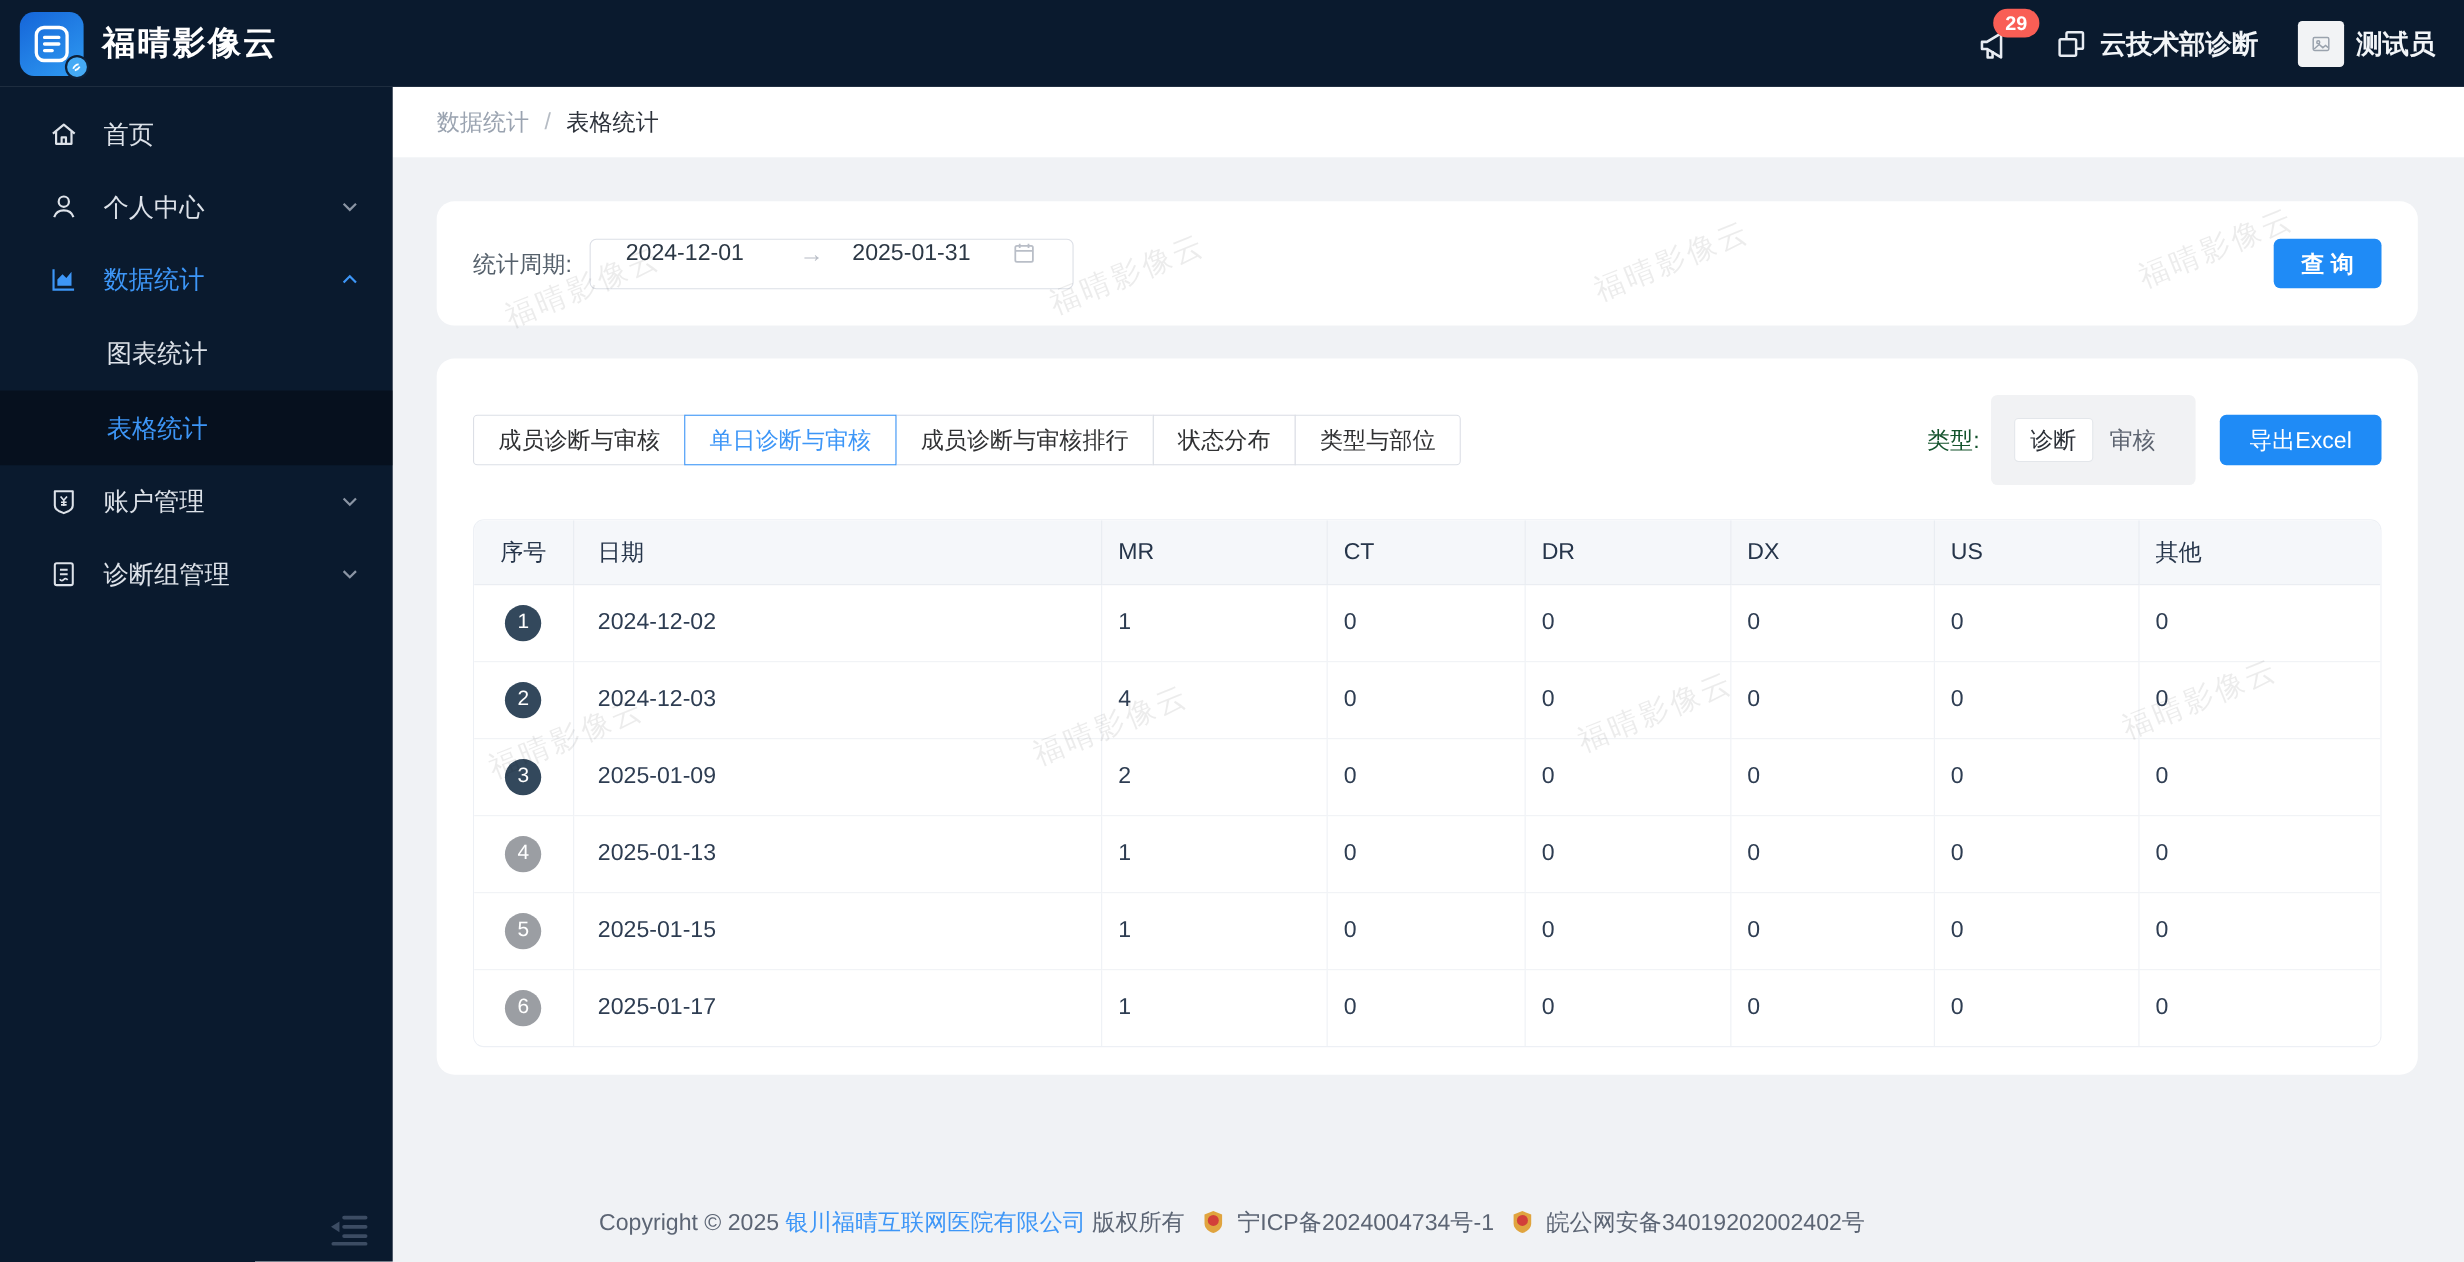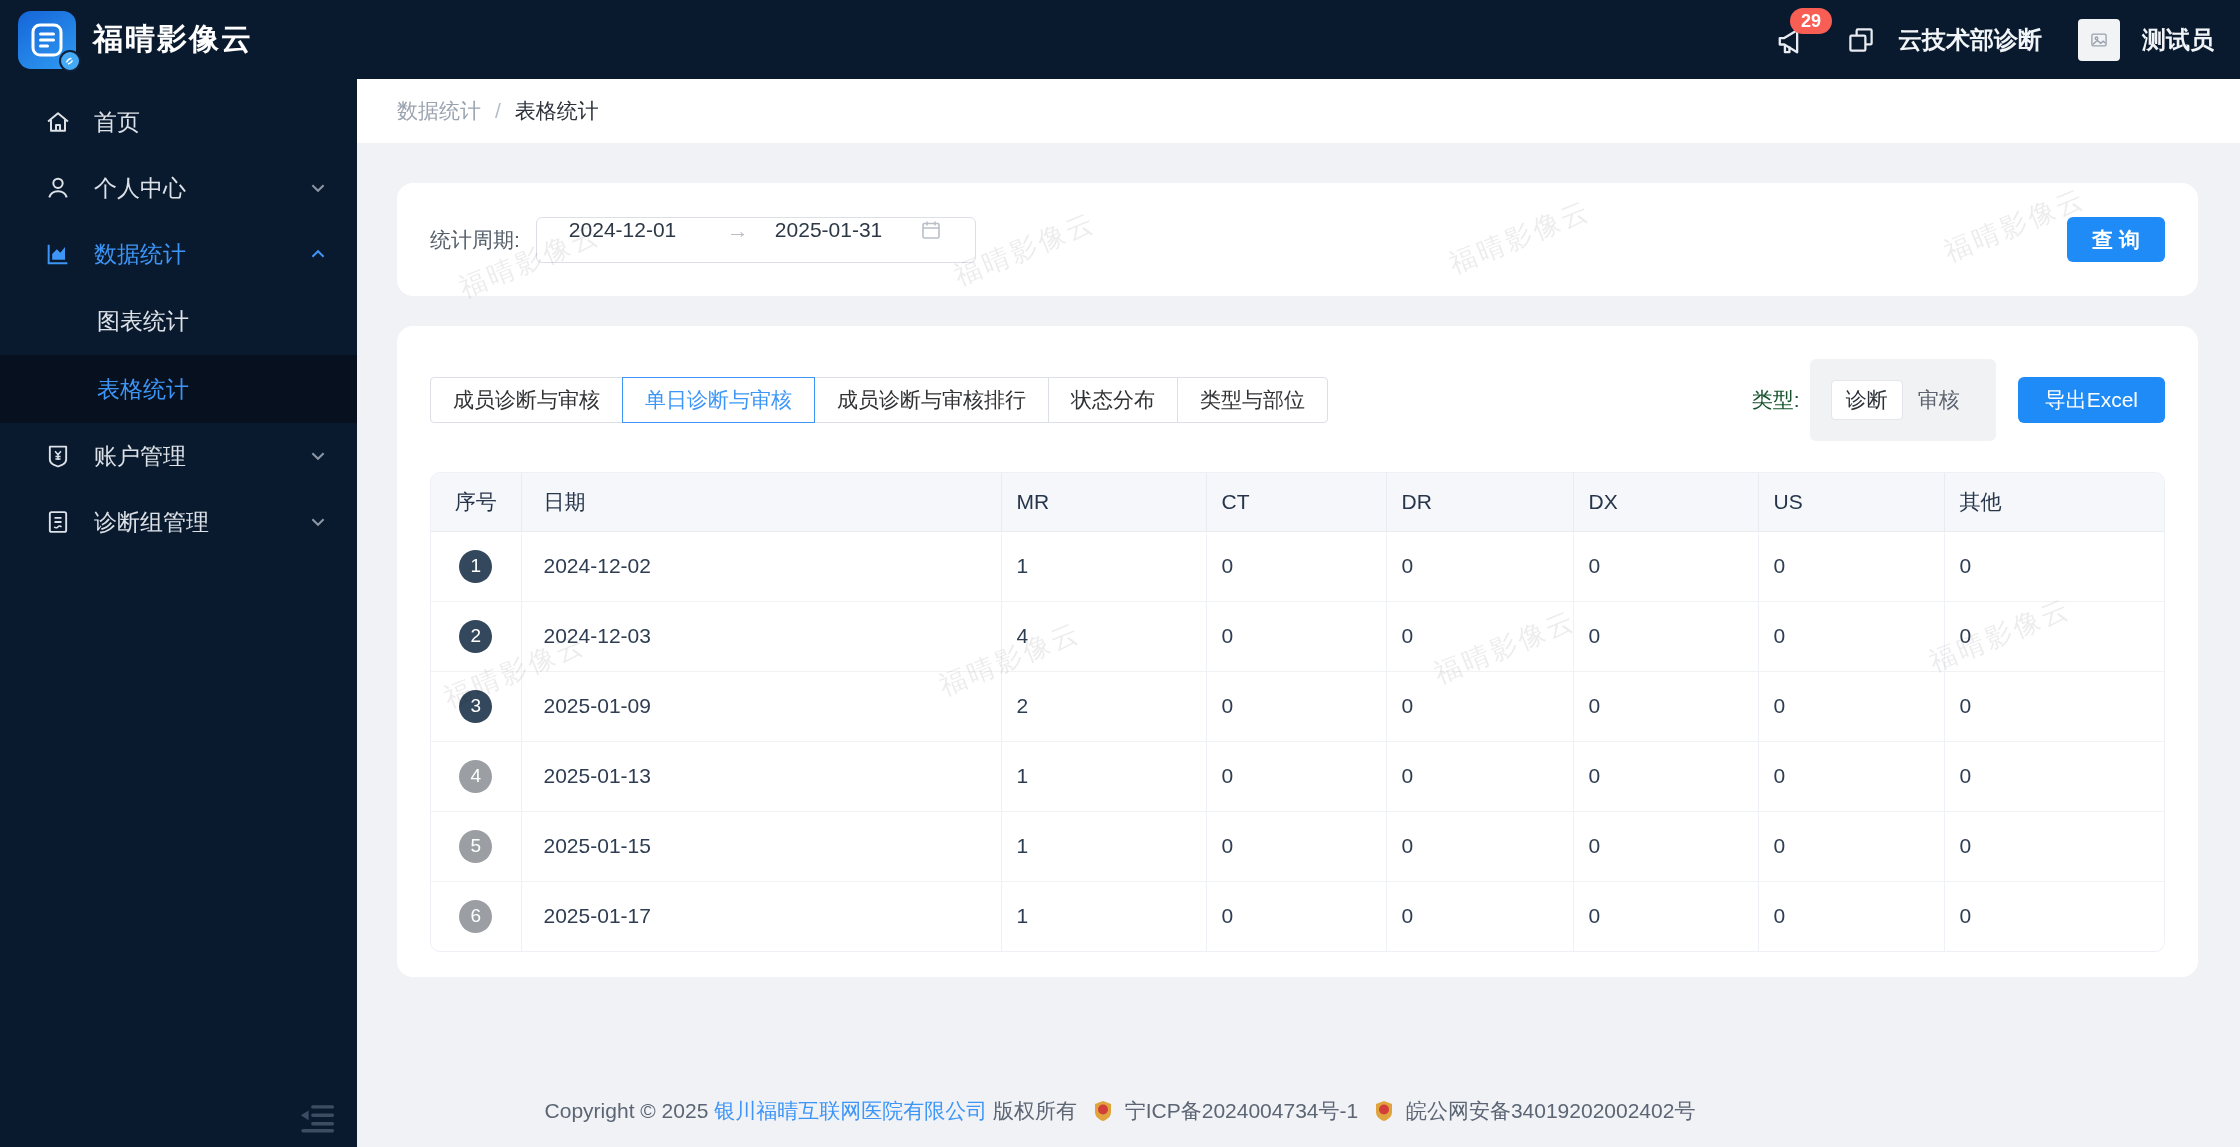--- a/index.html
+++ b/index.html
@@ -20,21 +20,21 @@
   .brand{display:flex;align-items:center;gap:17px;padding-left:18px}
   .logo{position:relative;width:58px;height:58px;border-radius:13px;
     background:linear-gradient(145deg,#1565d8,#2f9bf2);display:flex;align-items:center;justify-content:center}
   .logo-badge{position:absolute;right:-5px;bottom:-3px;width:22px;height:22px;border-radius:50%;
     background:#45aaf5;border:2px solid #0d2038;display:flex;align-items:center;justify-content:center}
   .brand-title{color:#fff;font-size:30px;font-weight:bold;letter-spacing:2px}
   .hright{display:flex;align-items:center;gap:36px;padding-right:26px;color:#fff}
   .notif{position:relative;width:36px;height:36px;color:#e8ecf2;cursor:pointer}
   .notif-badge{position:absolute;top:-14px;left:16px;background:#f95e55;color:#fff;font-size:18px;
     line-height:1;padding:4px 11px;border-radius:13px;font-weight:bold}
-  .hgroup{display:flex;align-items:center;gap:22px;cursor:pointer}
+  .hgroup{display:flex;align-items:center;gap:11px;cursor:pointer}
   .hgroup .hlabel{font-size:24px;font-weight:bold;color:#f2f5f8}
   .avatar{width:42px;height:42px;background:#f2f3f5;border-radius:4px;display:flex;align-items:center;justify-content:center}
   
   .sidebar{position:absolute;top:79px;left:0;bottom:0;width:357px;background:var(--dark);z-index:20;padding-top:10px}
   .side-item{display:flex;align-items:center;height:66px;padding:0 30px 0 44px;
     color:#dde2e9;font-size:23px;cursor:pointer}
   .side-item .ic{width:28px;height:28px;margin-right:22px;flex:none;color:#dde2e9}
   .side-item .chev{margin-left:auto;width:18px;height:18px;color:#8b95a4}
   .side-item.active{color:var(--accent-text)}
   .side-item.active .ic,.side-item.active .chev{color:var(--accent-text)}

